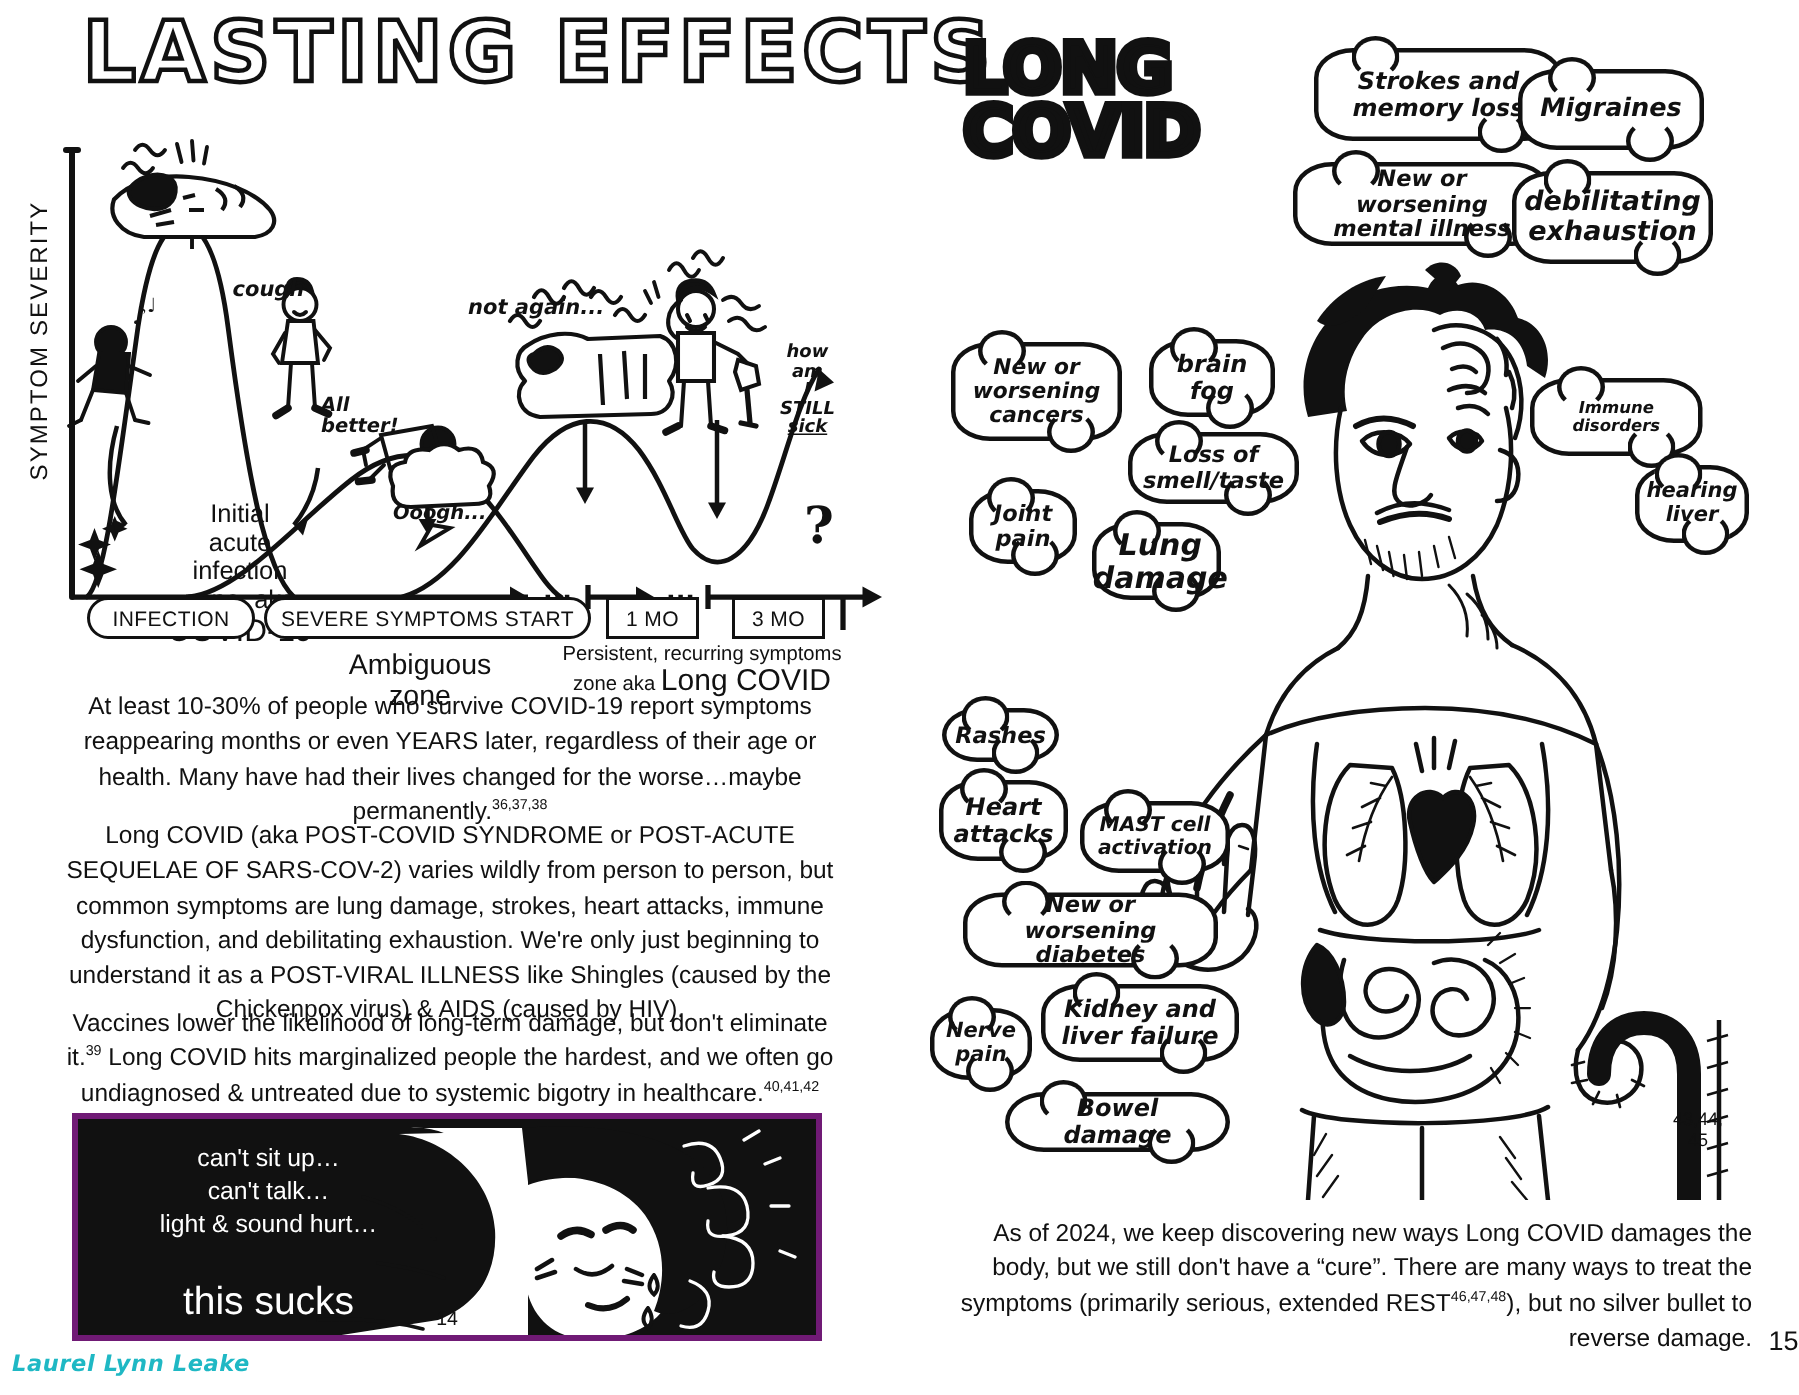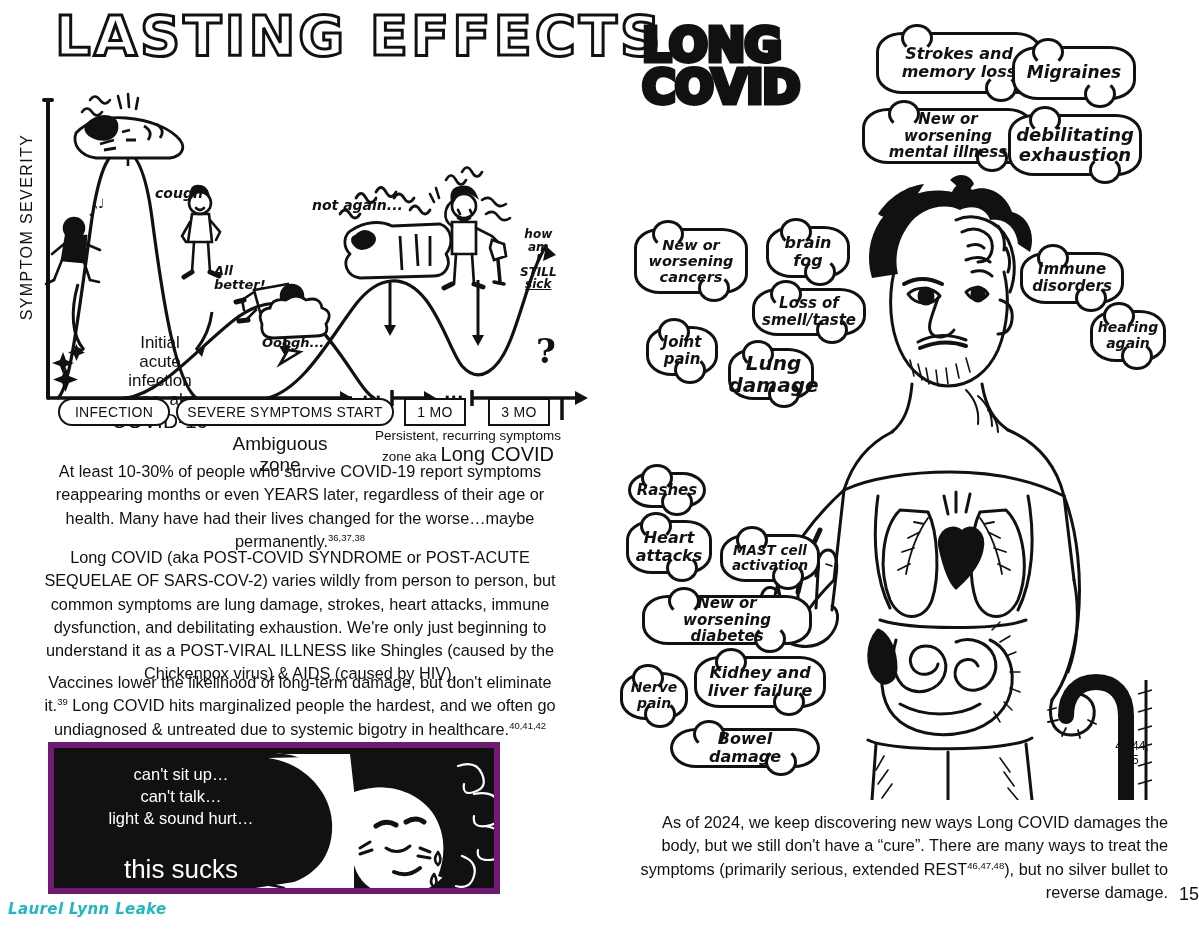--- a/index.html
+++ b/index.html
@@ -77,22 +77,22 @@
     font-size:16.3px; line-height:1.42;
     text-align:center; color:#111;
   }
   .copy sup { font-size:9.5px; vertical-align:super; }
   .copy-1 { top:444px; }
   .copy-2 { top:530px; }
   .copy-3 { top:655px; }
 
   
   .panel {
-    position:absolute; left:48px; top:742px; width:452px; height:152px;
-    background:#4d7c0f; border:6px solid #701a75; overflow:hidden;
+    position:absolute; left:48px; top:742px; width:500px; height:152px;
+    background:#4d7c0f; border:4px solid #701a75; overflow:hidden;
   }
   .panel-text {
     position:absolute; left:22px; top:16px; width:210px;
     color:#fff; text-align:center;
     font-family:"Liberation Sans", sans-serif;
     font-size:16.5px; line-height:1.32;
   }
   .panel-text .big { font-size:26px; display:block; margin-top:23px; }
   .panel-num {
     position:absolute; left:0; right:0; bottom:4px; text-align:center;
@@ -582,33 +582,33 @@
       <span class="inner" style="white-space:pre-line">New or
 worsening
 cancers</span>
     </div>
 
     <div class="bub lobe" style="left:166px; top:226px; width:84px; height:52px; font-size:16px;">
       <span class="inner" style="white-space:pre-line">brain
 fog</span>
     </div>
 
-    <div class="bub lobe" style="left:420px; top:252px; width:104px; height:52px; font-size:15px;">
+    <div class="bub lobe" style="left:420px; top:252px; width:115px; height:52px; font-size:11px;">
       <span class="inner" style="white-space:pre-line">Immune
 disorders</span>
     </div>
 
     <div class="bub lobe" style="left:152px; top:288px; width:114px; height:48px; font-size:15px;">
       <span class="inner" style="white-space:pre-line">Loss of
 smell/taste</span>
     </div>
 
     <div class="bub lobe" style="left:490px; top:310px; width:76px; height:52px; font-size:14px;">
       <span class="inner" style="white-space:pre-line">hearing
-again</span>
+liver</span>
     </div>
 
     <div class="bub lobe" style="left:46px; top:326px; width:72px; height:50px; font-size:15px;">
       <span class="inner" style="white-space:pre-line">Joint
 pain</span>
     </div>
 
     <div class="bub lobe" style="left:128px; top:348px; width:86px; height:52px; font-size:20px;padding-left:13px;">
       <span class="inner" style="white-space:pre-line">Lung
 damage</span>

